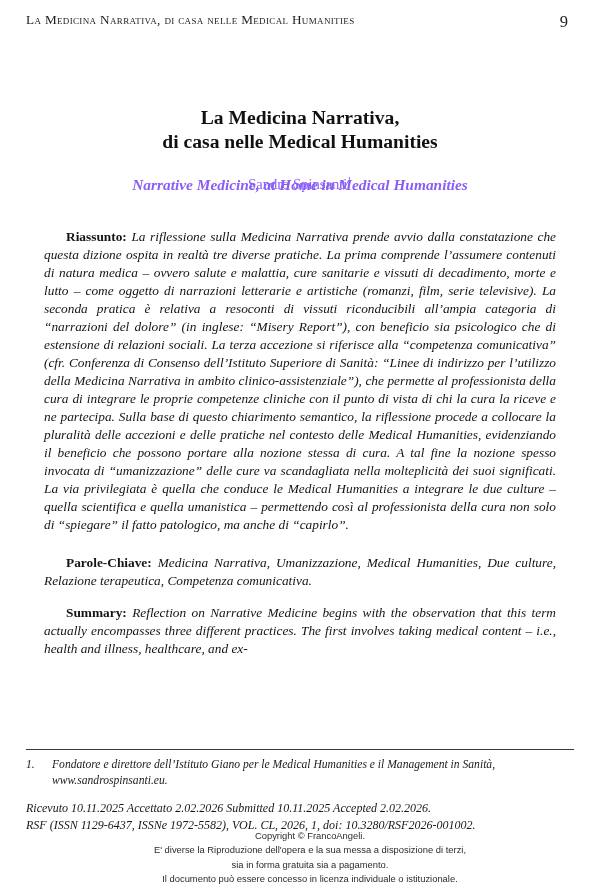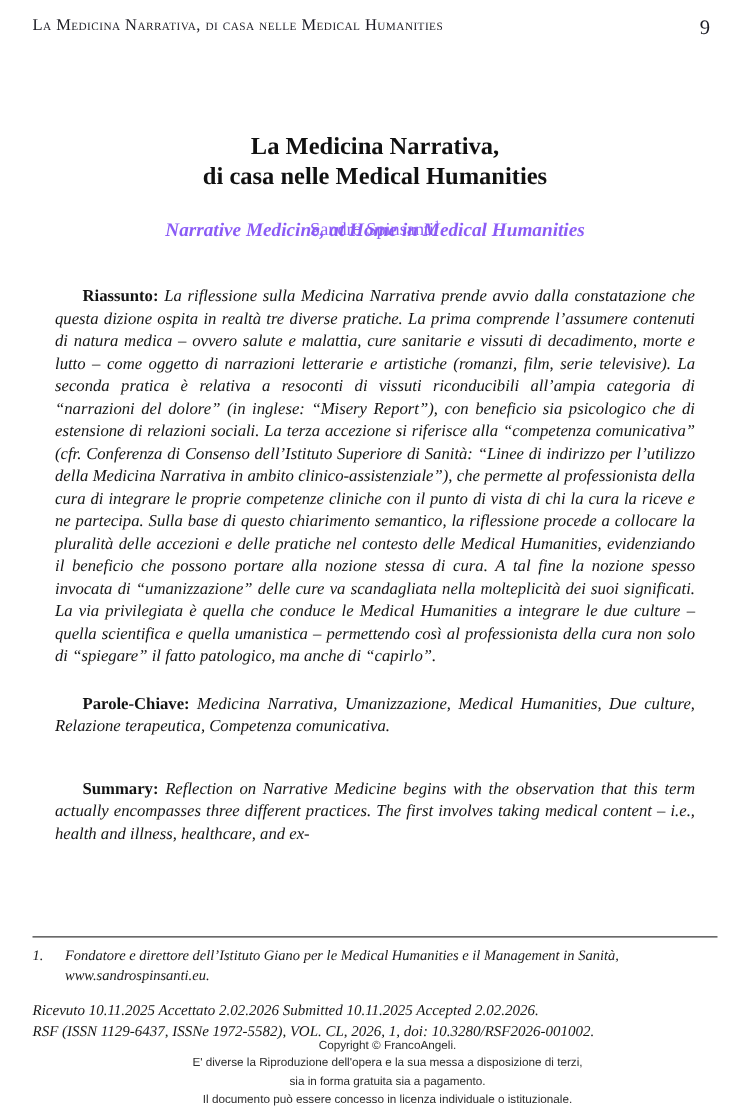--- a/index.html
+++ b/index.html
@@ -104,21 +104,21 @@
     line-height: 1.347;
     text-indent: 22px;
     hyphens: manual;
     color: #141414;
   }
   .abs-par .lbl {
     font-weight: bold;
     font-style: normal;
   }
   .abs-par.kw { margin-top: 20.5px; }
-  .abs-par.summary { margin-top: 32px; }
+  .abs-par.summary { margin-top: 14px; }
 
   
   .footnote-rule {
     position: absolute;
     left: 26px;
     top: 749px;
     width: 548px;
     height: 0;
     border-top: 1px solid #3a3a3a;
   }

